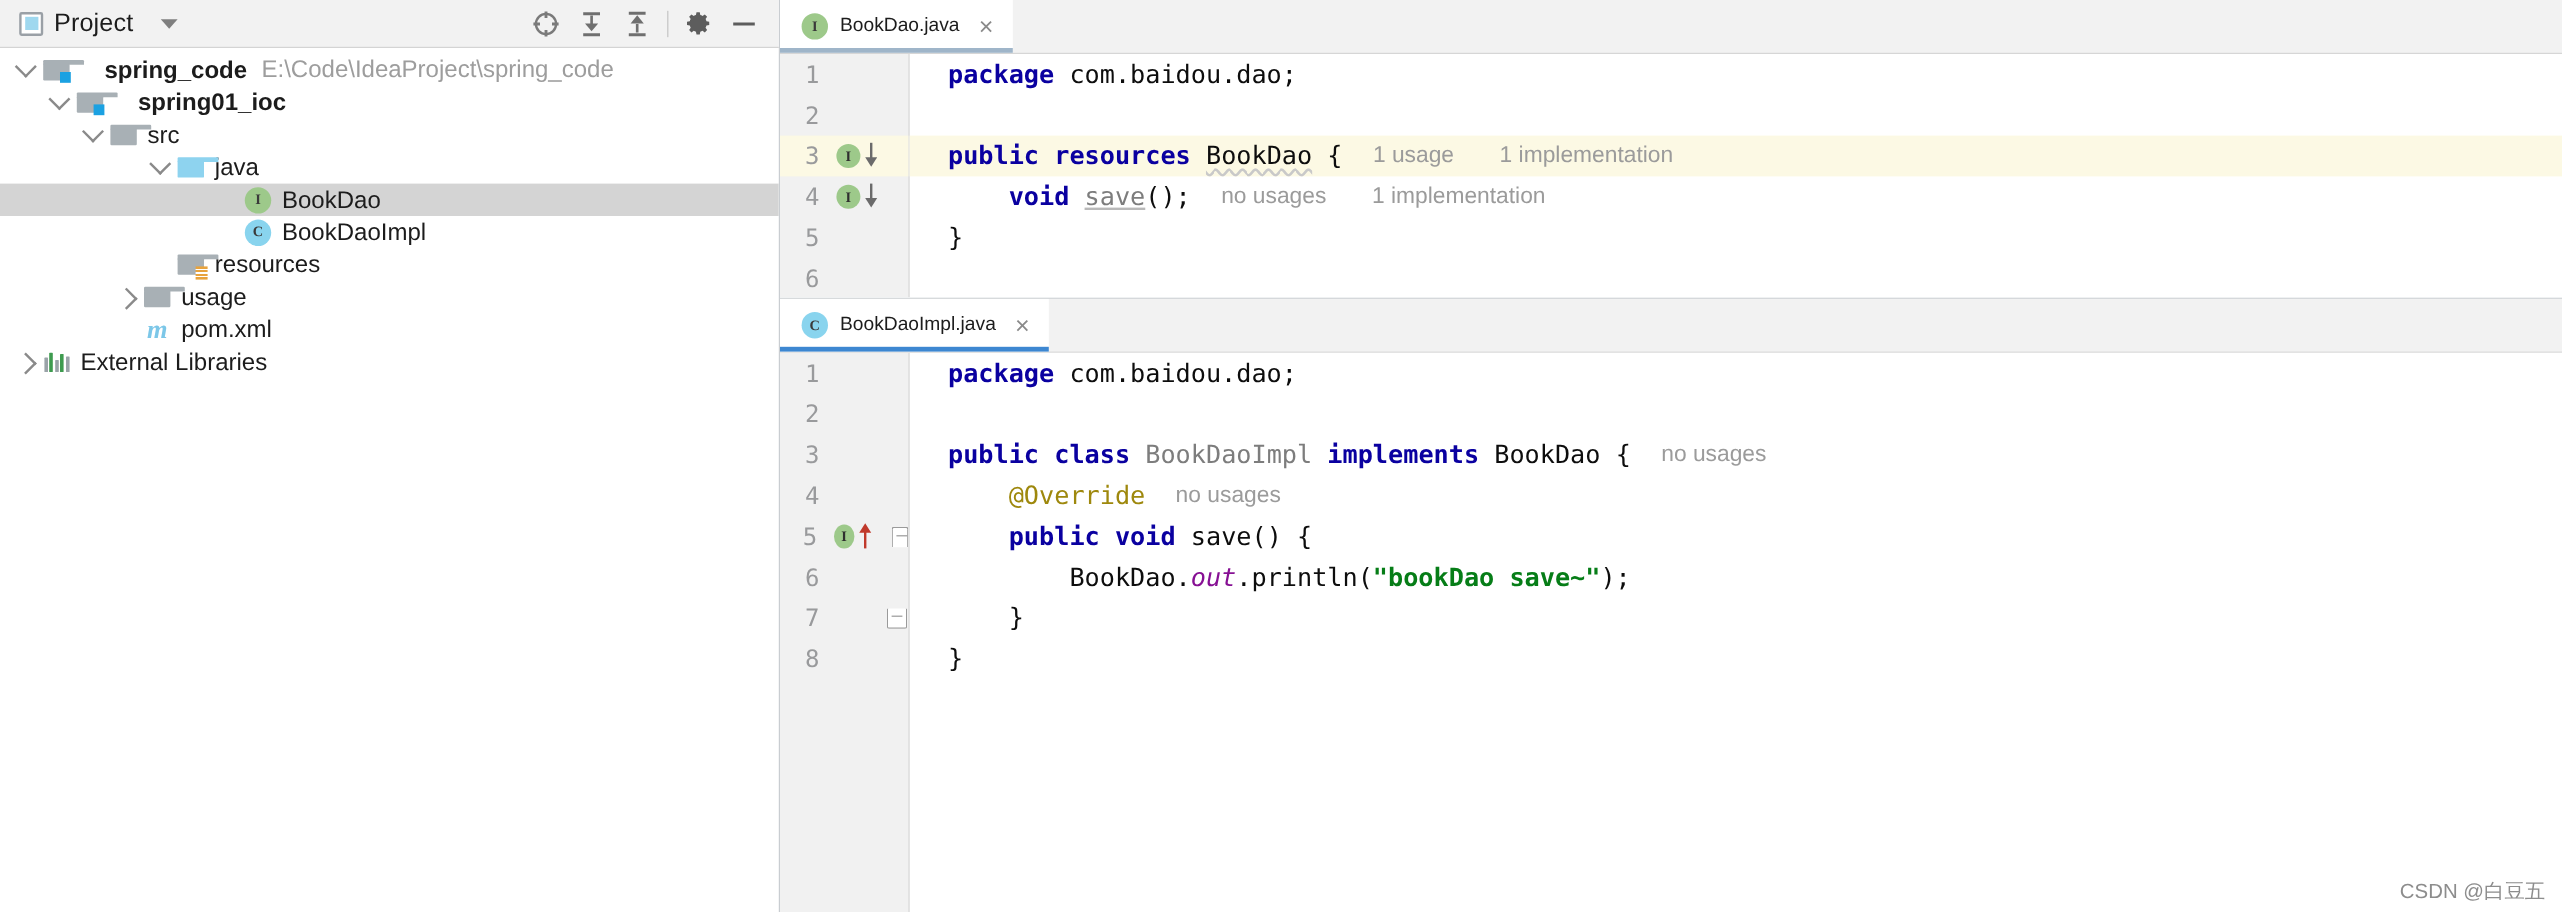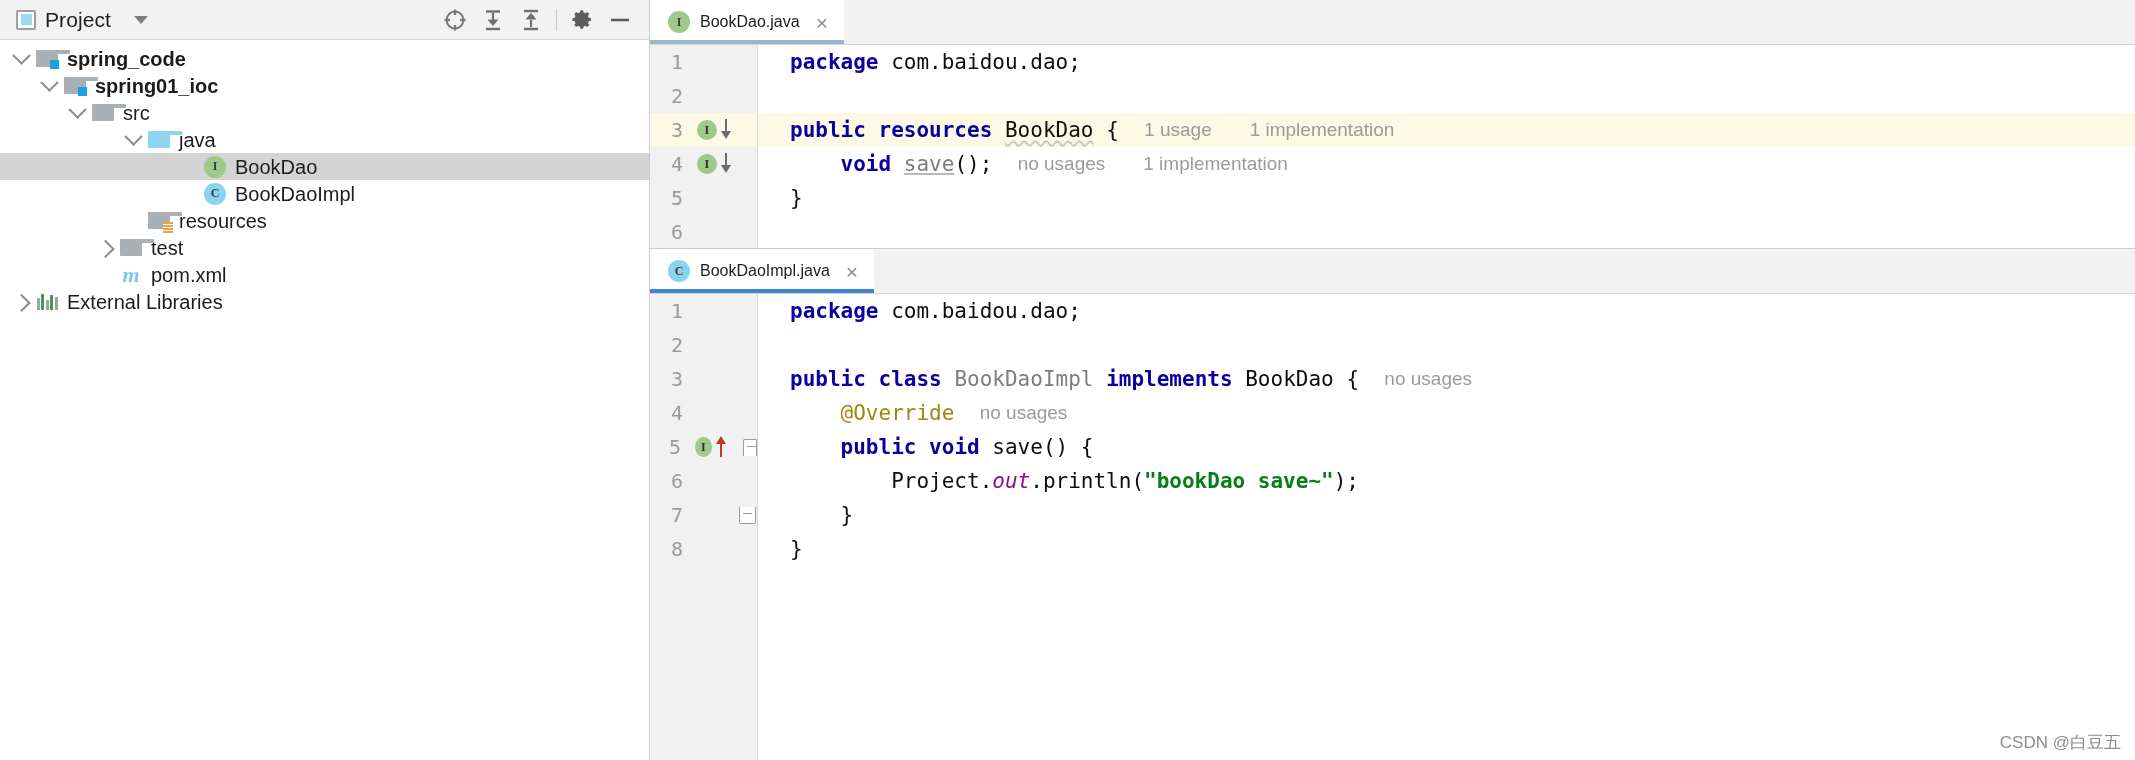--- a/index.html
+++ b/index.html
@@ -56,21 +56,21 @@
   .twisty{
     width:26px;min-width:26px;display:flex;align-items:center;justify-content:center;
   }
   .tw-ar{
     width:11px;height:11px;border-right:2.6px solid #8a8a8a;border-bottom:2.6px solid #8a8a8a;
   }
   .tw-open{transform:rotate(45deg) translate(-2px,-2px);}
   .tw-closed{transform:rotate(-45deg) translate(-1px,1px);}
   .ic{width:26px;min-width:26px;height:22px;display:flex;align-items:center;justify-content:center;margin-right:7px;position:relative;}
   .lbl{font-size:20px;line-height:22px;}
-  .lbl.bold{font-weight:bold;}
+  .lbl.bold{font-weight:bold;margin-left:20px;}
   .path{color:#9d9d9d;font-size:20px;margin-left:12px;}
 
   
   .folder{width:22px;height:17px;position:relative;}
   .folder .tab{position:absolute;left:0;top:0;width:9px;height:4px;background:#a8b0b5;border-radius:1px 1px 0 0;}
   .folder .body{position:absolute;left:0;top:3px;width:22px;height:14px;background:#a8b0b5;border-radius:1px;}
   .folder.blue .tab{background:#8ed3ef;} .folder.blue .body{background:#8ed3ef;}
   .folder .badge-sq{position:absolute;right:-1px;bottom:-2px;width:9px;height:9px;background:#1ba1e2;}
   .folder .badge-dot{position:absolute;left:6px;top:6px;width:7px;height:7px;border-radius:50%;background:#e9ecee;}
   .folder .badge-res{position:absolute;right:-3px;bottom:-4px;width:10px;height:11px;background:
@@ -214,20 +214,21 @@
             <span class="tw-ar tw-open"></span>
           </span>
           <span class="ic">
             <span class="folder">
               <span class="tab"></span>
               <span class="body"></span>
               <span class="badge-sq"></span>
             </span>
           </span>
           <span class="lbl bold">spring_code</span>
+          <span class="path">E:\Code\IdeaProject\spring_code</span>
         </div>
         <div class="row">
           <span style="display: inline-block; width: 36px; min-width: 36px;"></span>
           <span class="twisty">
             <span class="tw-ar tw-open"></span>
           </span>
           <span class="ic">
             <span class="folder">
               <span class="tab"></span>
               <span class="body"></span>
@@ -294,21 +295,21 @@
           <span style="display: inline-block; width: 92px; min-width: 92px;"></span>
           <span class="twisty">
             <span class="tw-ar tw-closed"></span>
           </span>
           <span class="ic">
             <span class="folder">
               <span class="tab"></span>
               <span class="body"></span>
             </span>
           </span>
-          <span class="lbl">test</span>
+          <span class="lbl">usage</span>
         </div>
         <div class="row">
           <span style="display: inline-block; width: 92px; min-width: 92px;"></span>
           <span class="twisty"></span>
           <span class="ic">
             <span class="maven-m">m</span>
           </span>
           <span class="lbl">pom.xml</span>
         </div>
         <div class="row">
@@ -451,21 +452,21 @@
           <div class="cline">
             <span class="kw">public</span><span class="plain"> </span><span class="kw">class</span><span class="plain"> </span><span class="decl">BookDaoImpl</span><span class="plain"> </span><span class="kw">implements</span><span class="plain"> </span><span class="typ">BookDao</span><span class="plain"> </span><span class="plain">{</span><span class="plain">  </span><span class="hint">no usages</span>
           </div>
           <div class="cline">
             <span class="plain">    </span><span class="anno">@Override</span><span class="plain">  </span><span class="hint">no usages</span>
           </div>
           <div class="cline">
             <span class="plain">    </span><span class="kw">public</span><span class="plain"> </span><span class="kw">void</span><span class="plain"> </span><span class="plain">save</span><span class="plain">() {</span>
           </div>
           <div class="cline">
-            <span class="plain">        </span><span class="plain">Project.</span><span class="fieldi">out</span><span class="plain">.println(</span><span class="str">"bookDao save~"</span><span class="plain">);</span>
+            <span class="plain">        </span><span class="plain">BookDao.</span><span class="fieldi">out</span><span class="plain">.println(</span><span class="str">"bookDao save~"</span><span class="plain">);</span>
           </div>
           <div class="cline"><span class="plain">    </span><span class="plain">}</span></div>
           <div class="cline"><span class="plain">}</span></div>
         </div>
       </div>
       <div class="watermark">CSDN @白豆五</div>
     </div>
 
   </div>
 </div>

